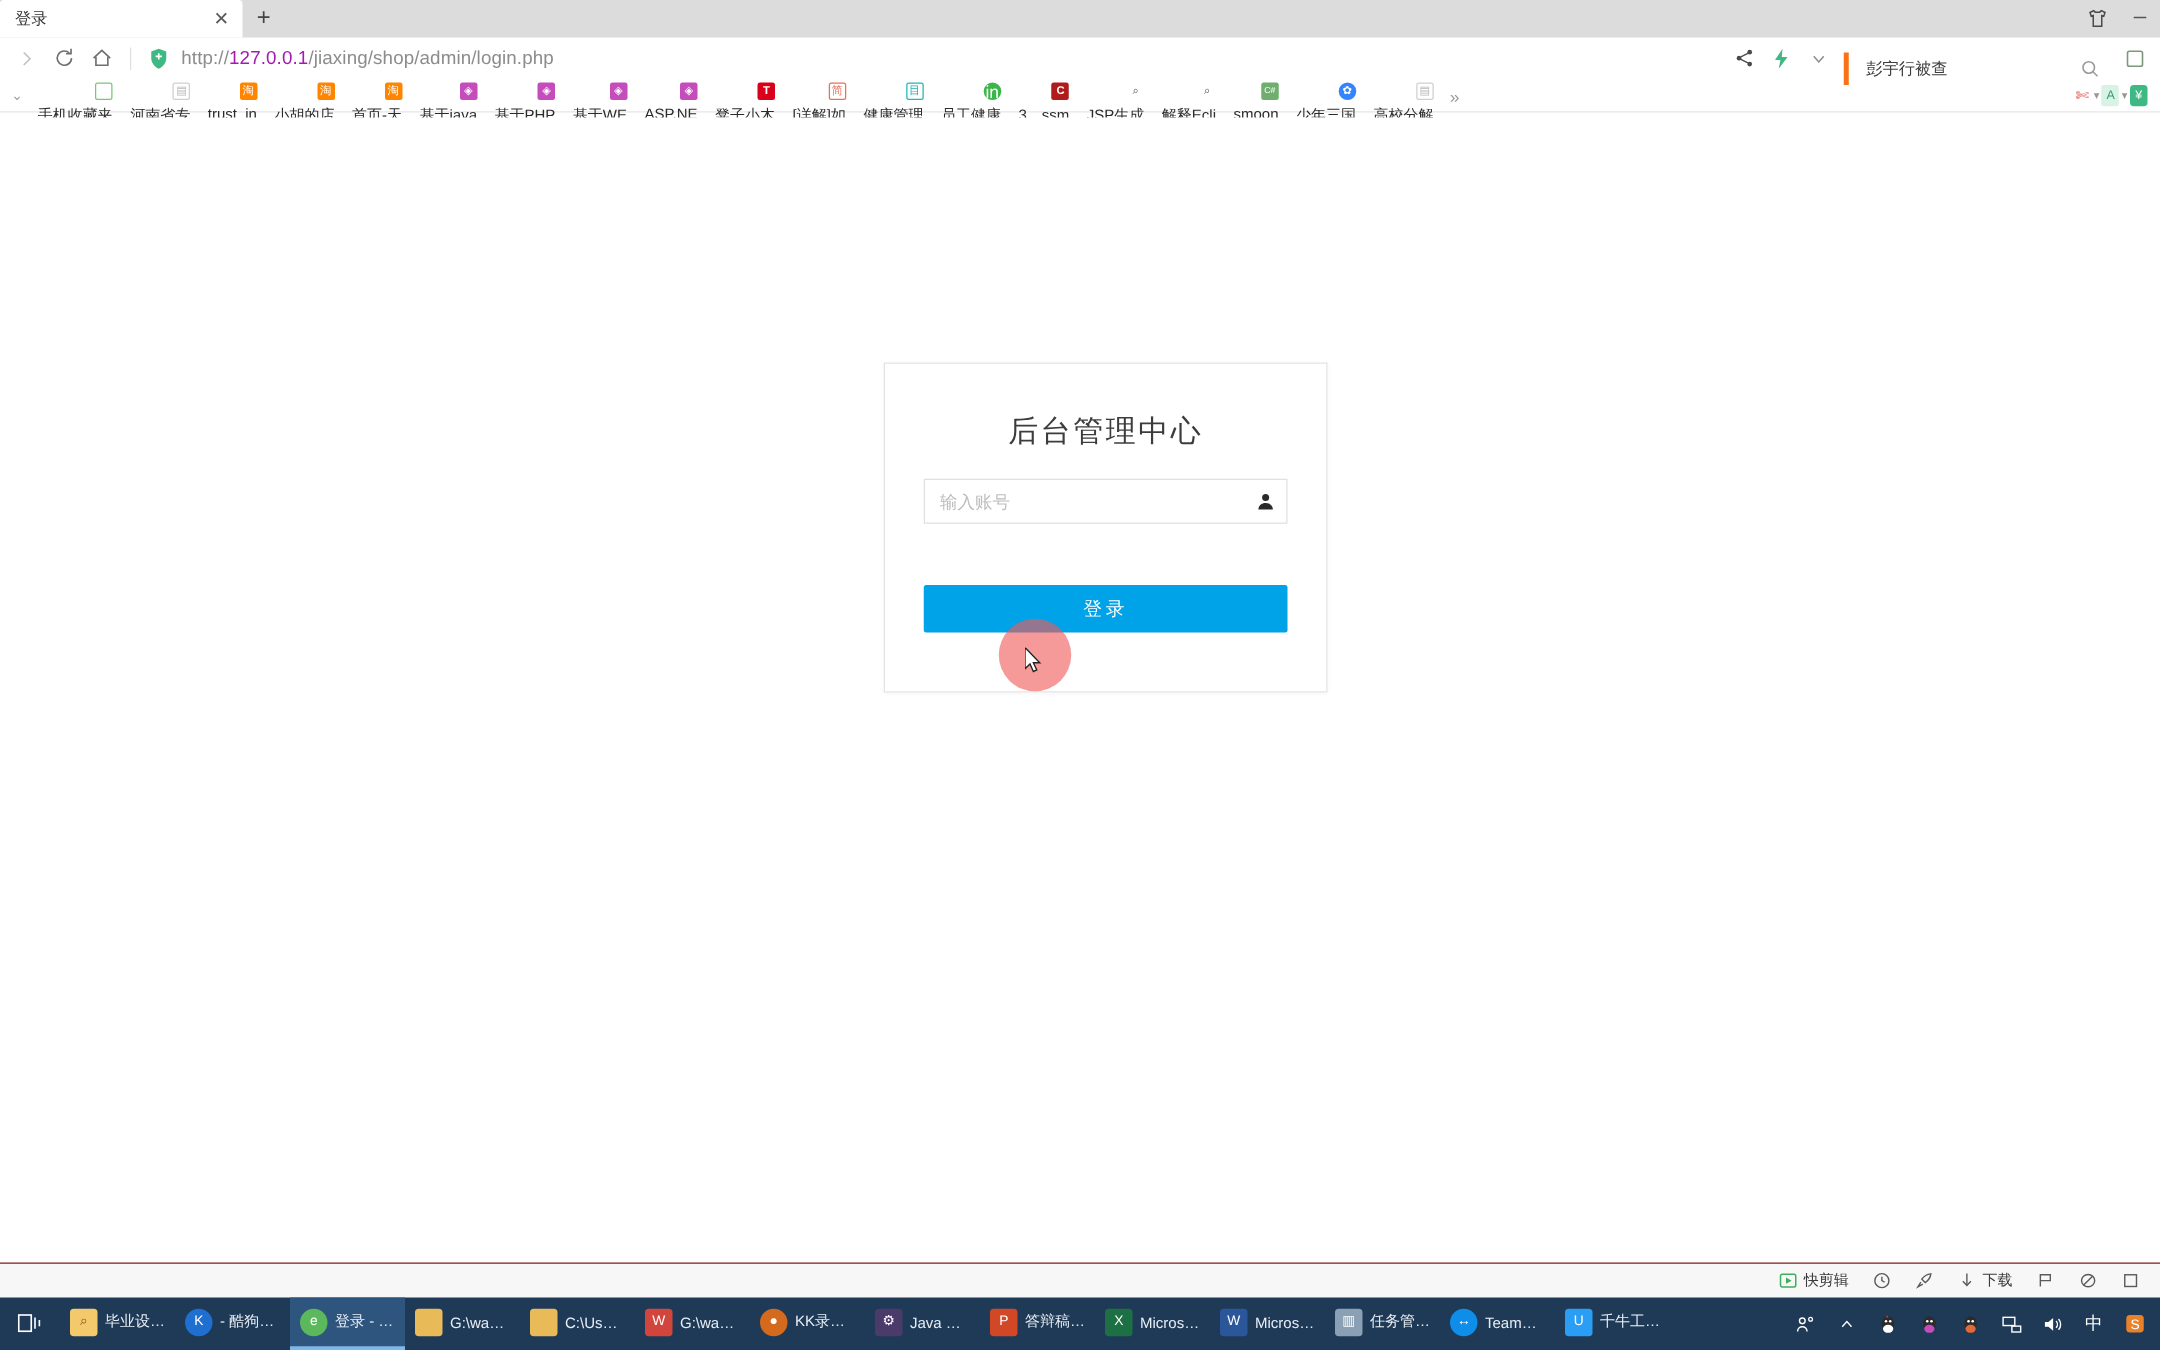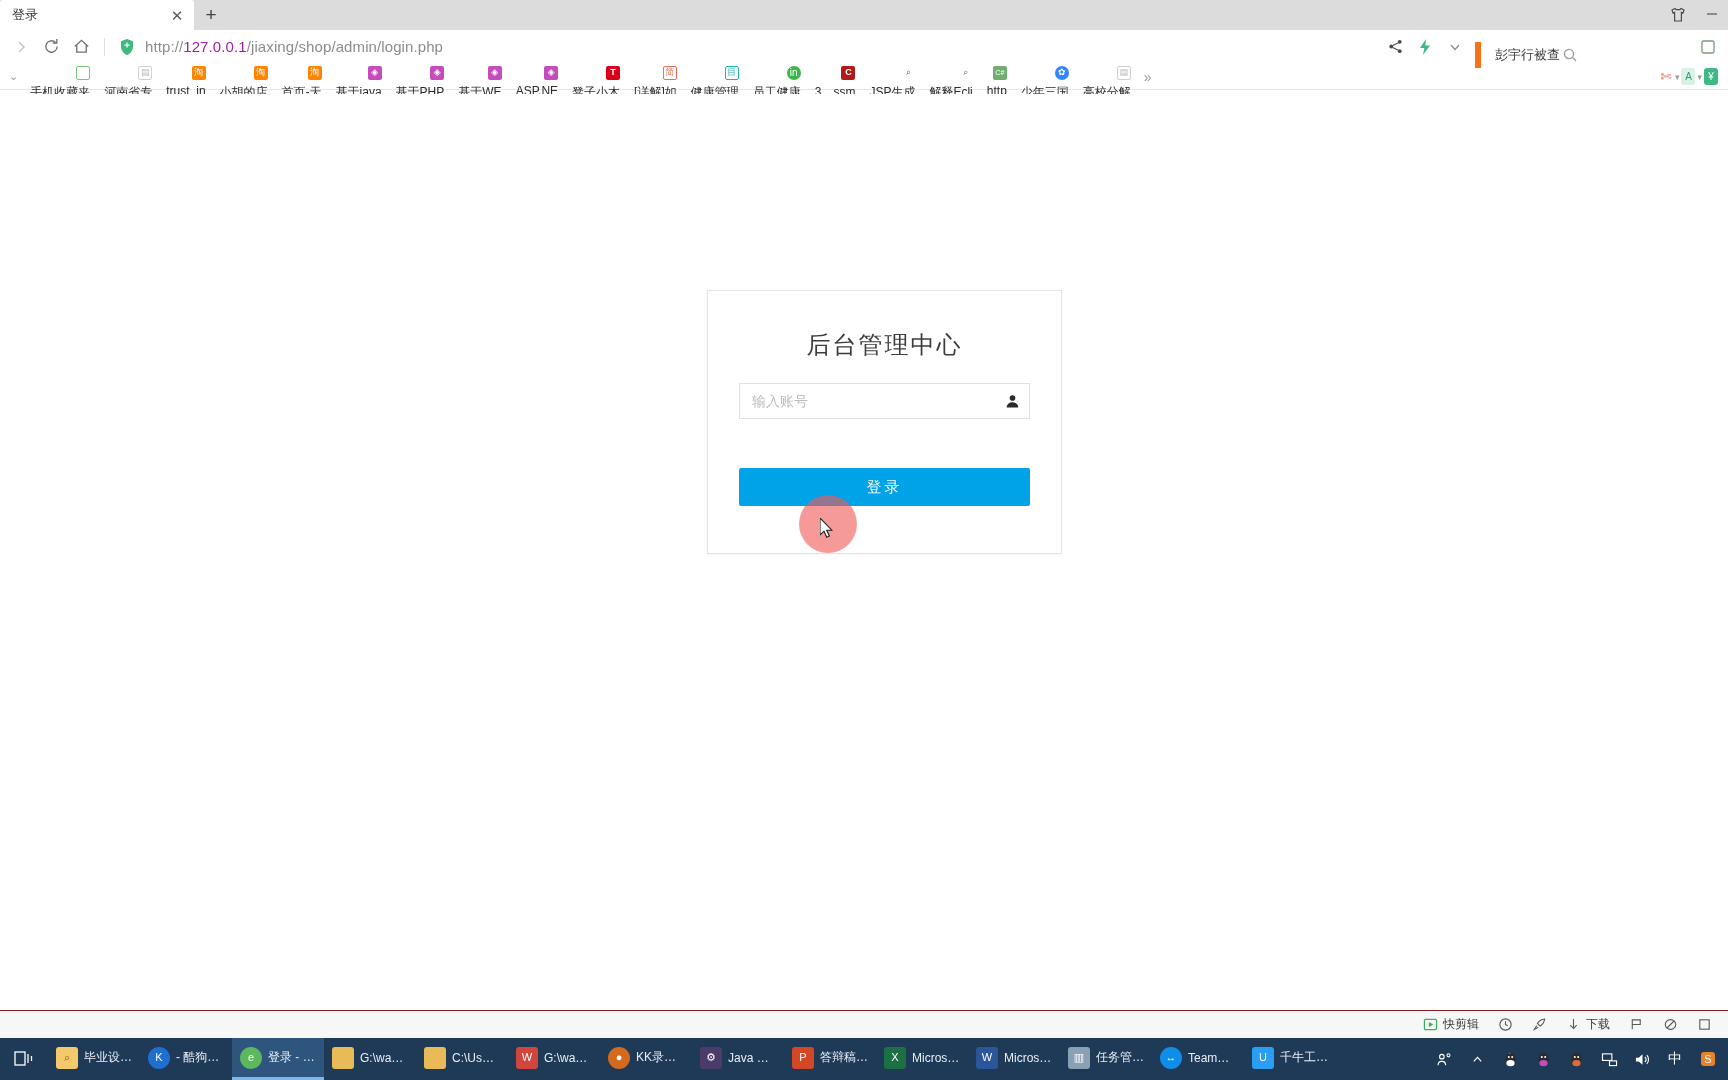--- a/index.html
+++ b/index.html
@@ -56,22 +56,22 @@
   }
   .shield-icon { width:16px; height:18px; margin-right:10px; }
   .url-text {
     font-size:15px; color:#8c8c8c; letter-spacing:0.1px;
     font-family:"Liberation Sans", sans-serif;
   }
   .url-text .host { color:#a21caf; }
   .tb-right { display:flex; align-items:center; gap:10px; padding-right:4px; }
   .tb-ico { width:20px; height:20px; display:flex; align-items:center; justify-content:center; color:#555; }
   .searchbox {
-    width:213px; height:26px; display:flex; align-items:center; 
-    border-left:6px solid #f97316; padding:0 6px 0 14px;margin-top:16px;
+    width:213px; height:26px; display:flex; align-items:center; justify-content:space-between;
+    border-left:4px solid #f97316; padding:0 6px 0 14px;margin-top:16px;
   }
   .searchbox .stext { font-size:13px; color:#3d3d3d; }
 
   
   .bookmarks {
     height:26px; background:#ffffff; display:flex; align-items:center;
     padding:0 4px; border-bottom:1px solid #e6e6e6; gap:0px;
   }
   .bm {
     display:flex; align-items:flex-end; gap:4px; height:22px;
@@ -310,38 +310,38 @@
       </div>
     <div class="bm">
         <span class="bm-ico" style="background:#ffffff;color:#ea6f5a;border:1px solid #ea6f5a;">简</span>
         <span>[详解]如</span>
       </div>
     <div class="bm">
         <span class="bm-ico" style="background:#ffffff;color:#21b6b6;border:1.4px solid #21b6b6;">目</span>
         <span>健康管理</span>
       </div>
     <div class="bm">
-        <span class="bm-ico" style="background:#3cb54a;border-radius:50%;font-size:10px;">in</span>
+        <span class="bm-ico" style="background:#3cb54a;border-radius:50%;font-size:14px;">in</span>
         <span>员工健康</span>
       </div>
     <div class="bm">
         <span class="bm-ico" style="background:#b01c1c;font-weight:bold;">C</span>
         <span>3、ssm</span>
       </div>
     <div class="bm">
         <span class="bm-ico" style="background:#fff;color:#555;">⌕</span>
         <span>JSP生成</span>
       </div>
     <div class="bm">
         <span class="bm-ico" style="background:#fff;color:#555;">⌕</span>
         <span>解释Ecli</span>
       </div>
     <div class="bm">
         <span class="bm-ico" style="background:#6fae6f;font-size:7px;">C#</span>
-        <span>http</span>
+        <span>smoon</span>
       </div>
     <div class="bm">
         <span class="bm-ico" style="background:#3385ff;border-radius:50%;">✿</span>
         <span>少年三国</span>
       </div>
     <div class="bm">
         <span class="bm-ico" style="background:#fff;color:#b9b9b9;border:1px solid #cfcfcf;">▤</span>
         <span>高校分解</span>
       </div>
 

